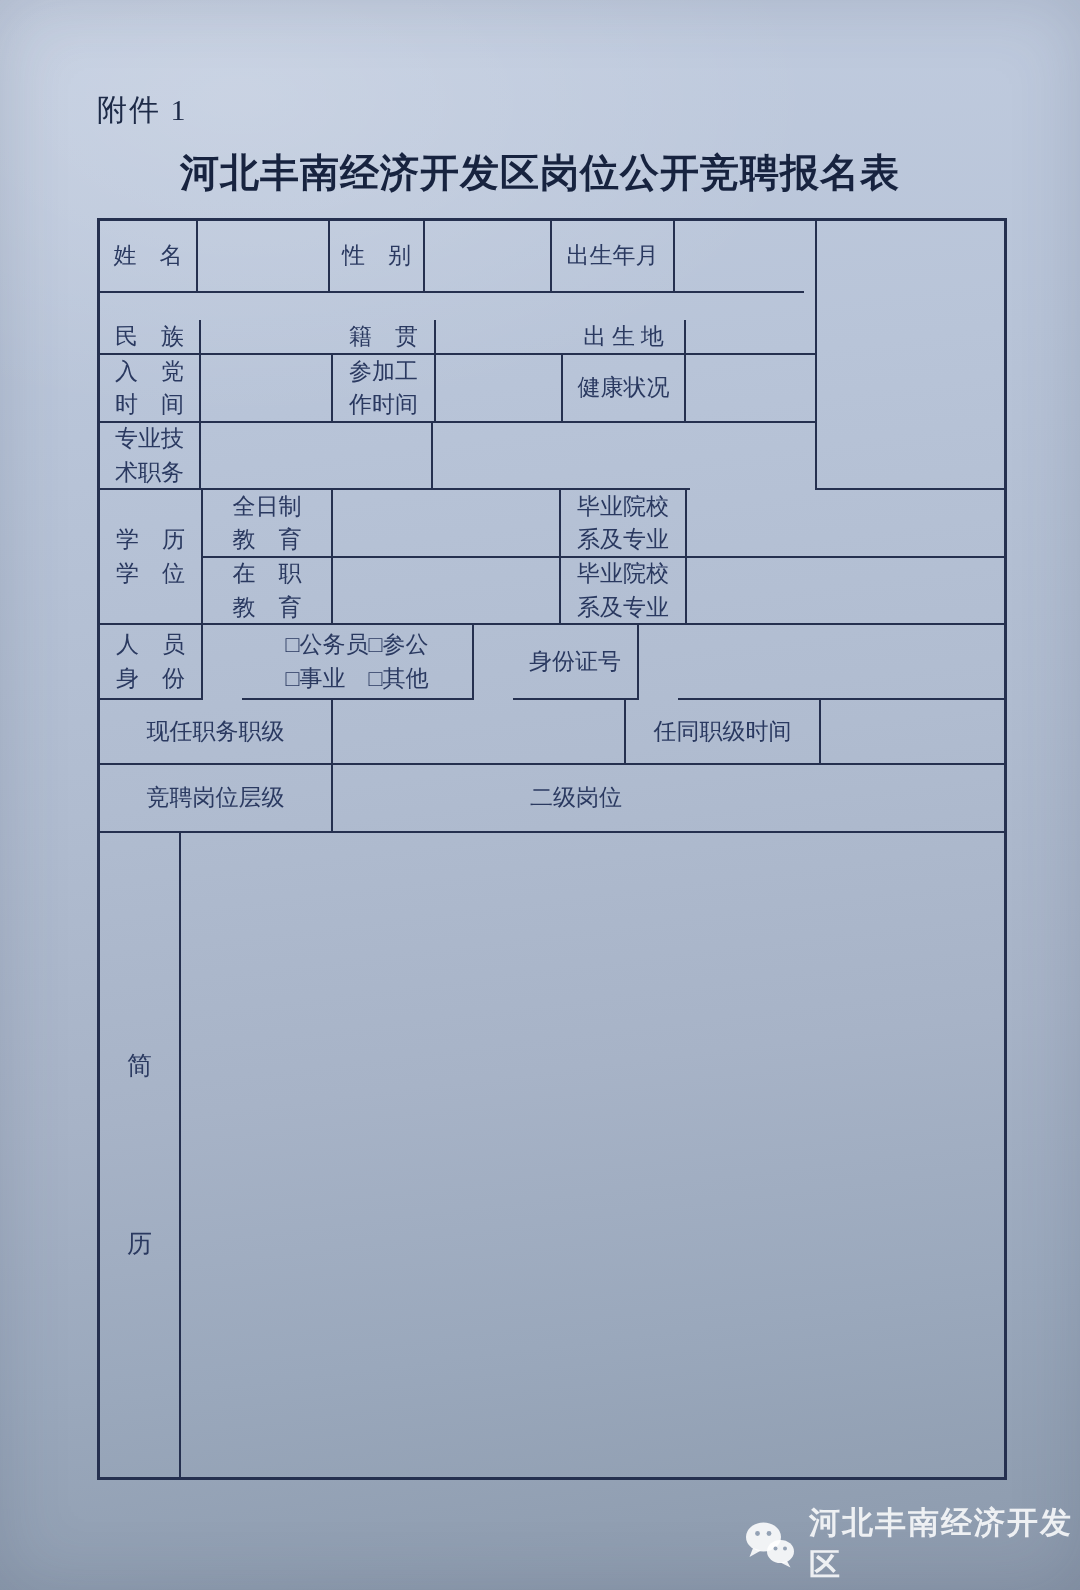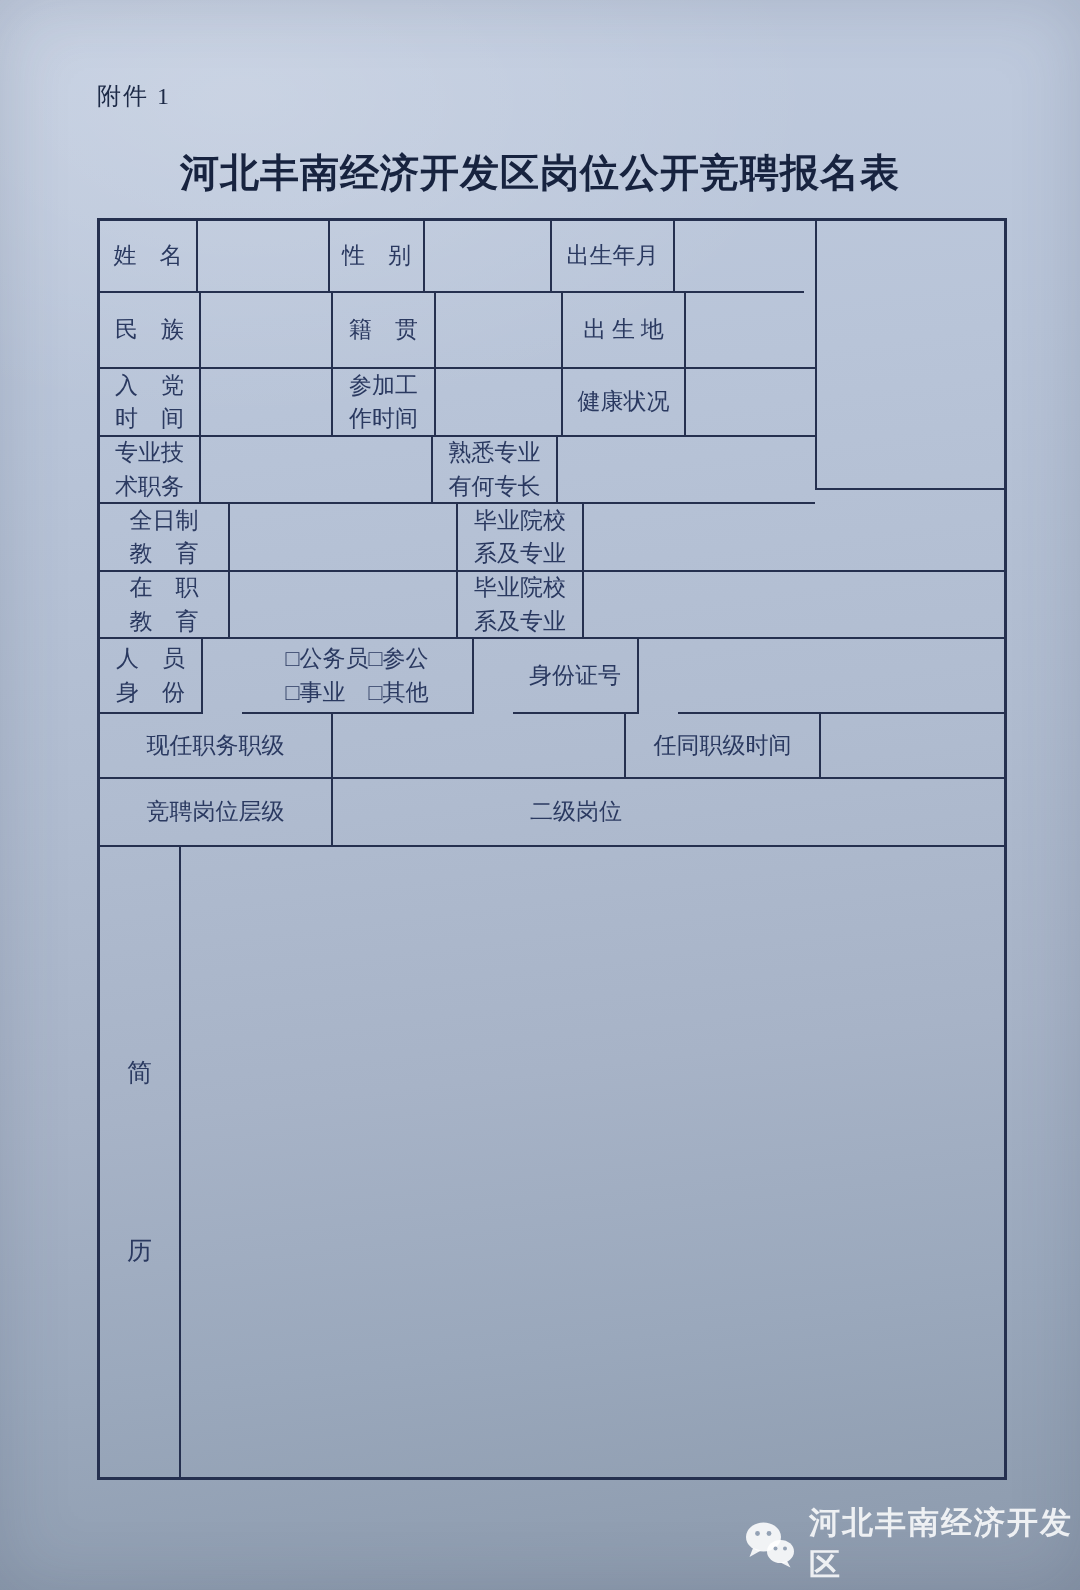--- a/index.html
+++ b/index.html
@@ -16,22 +16,22 @@
   .paper{
     position:relative;
     width:1080px;height:1590px;
     background:
       radial-gradient(ellipse 900px 500px at 22% 6%, rgba(255,255,255,0.16), rgba(255,255,255,0) 65%),
       linear-gradient(173deg,#c2cde0 0%, #b8c4d8 26%, #b0bcd0 48%, #a7b3c7 66%, #9aa8bc 82%, #909eb1 94%, #8c99ac 100%);
     box-shadow:inset 0 0 70px rgba(55,65,90,0.18);
     overflow:hidden;
   }
   .attachment{
-    position:absolute;left:97px;top:80px;
-    font-size:24px;color:#1d2a47;letter-spacing:2px;
+    position:absolute;left:97px;top:90px;
+    font-size:30px;color:#1d2a47;letter-spacing:2px;
   }
   .title{
     position:absolute;top:146px;left:0;width:100%;
     margin:0;text-align:center;
     font-size:39px;font-weight:bold;color:var(--title);
     letter-spacing:1px;
   }
   .form-table{
     position:absolute;left:97px;top:218px;
     width:910px;height:1262px;
@@ -84,21 +84,21 @@
 
     <div class="row" style="height:72px;width:715px;">
       <div class="cell" style="width:98px">姓　名</div>
       <div class="cell" style="width:132px"></div>
       <div class="cell" style="width:95px">性　别</div>
       <div class="cell" style="width:127px"></div>
       <div class="cell" style="width:123px">出生年月</div>
       <div class="cell noR" style="width:129px"></div>
     </div>
 
-    <div class="row" style="height:76px;width:715px;">
+    <div class="row" style="height:62px;width:715px;align-items:flex-end;">
       <div class="cell" style="width:101px">民　族</div>
       <div class="cell" style="width:132px"></div>
       <div class="cell" style="width:103px">籍　贯</div>
       <div class="cell" style="width:127px"></div>
       <div class="cell" style="width:123px">出 生 地</div>
       <div class="cell noR" style="width:129px"></div>
     </div>
 
     <div class="row" style="height:68px;width:715px;">
       <div class="cell" style="width:101px">入　党
@@ -108,28 +108,28 @@
 作时间</div>
       <div class="cell" style="width:127px"></div>
       <div class="cell" style="width:123px">健康状况</div>
       <div class="cell noR" style="width:129px"></div>
     </div>
 
     <div class="row" style="height:67px;width:715px;">
       <div class="cell" style="width:101px">专业技
 术职务</div>
       <div class="cell" style="width:232px"></div>
-      <div class="cell" style="width:125px">熟悉专业
-有何专长</div>
       <div class="cell noR" style="width:257px"></div>
     </div>
 
     <div class="photo-box"></div>
 
     <div class="row" style="height:135px;">
+      <div class="cell" style="width:103px">学　历
+学　位</div>
       <div class="stack">
         <div class="row" style="height:68px;">
           <div class="cell" style="width:130px">全日制
 教　育</div>
           <div class="cell" style="width:228px"></div>
           <div class="cell" style="width:126px">毕业院校
 系及专业</div>
           <div class="cell noR" style="flex:1"></div>
         </div>
         <div class="row" style="height:67px;">

